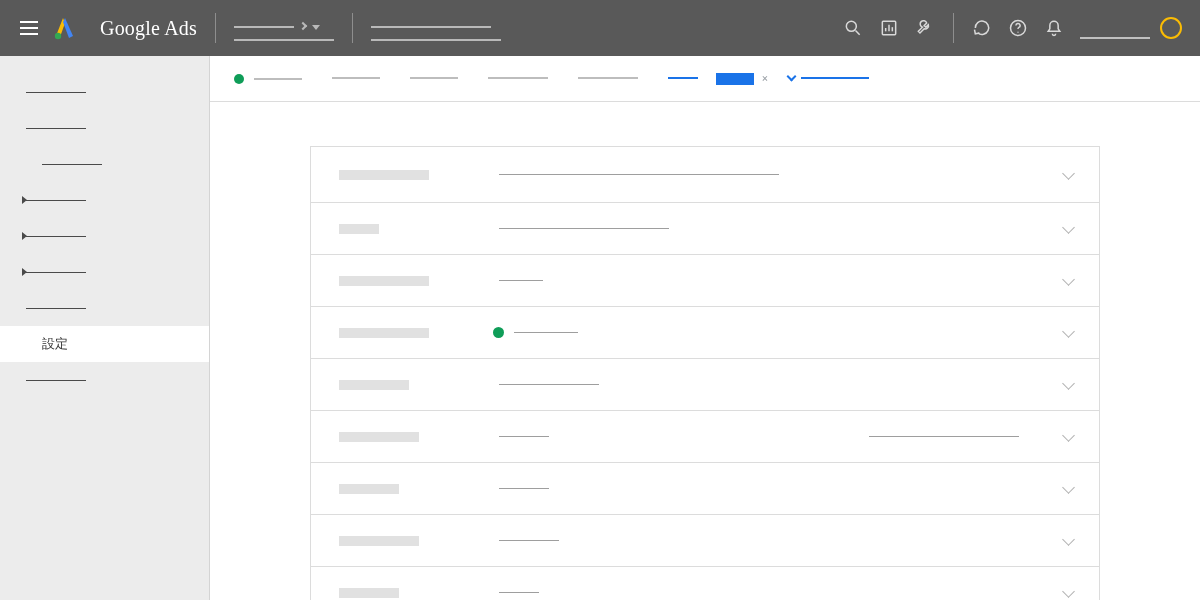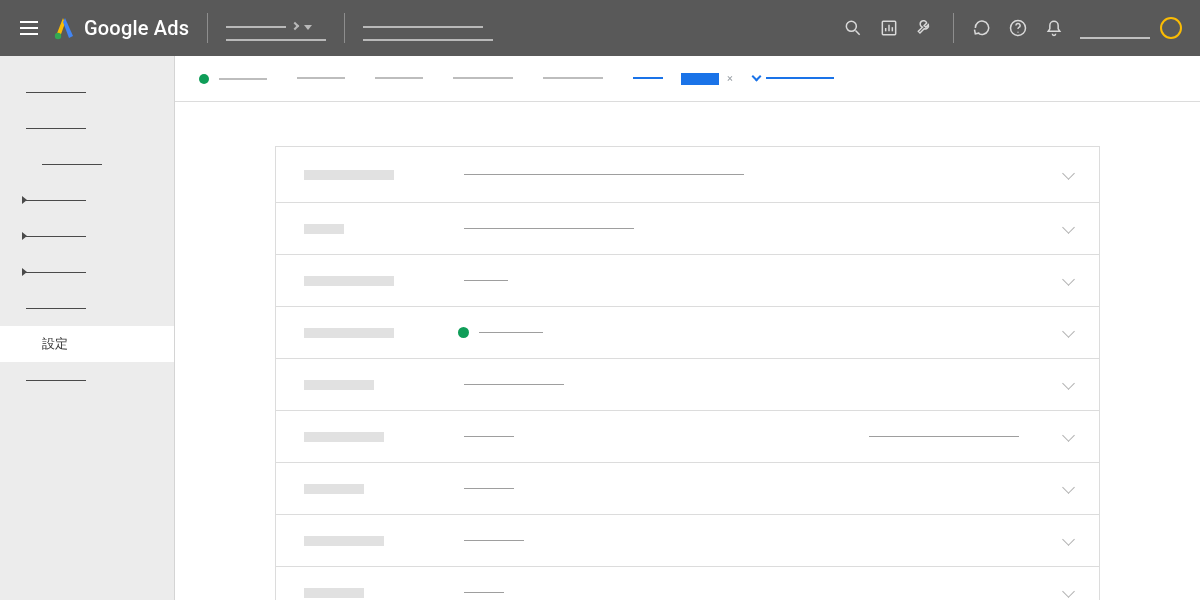--- a/index.html
+++ b/index.html
@@ -9,21 +9,21 @@
 .header {
   height: 56px;
   background: #595959;
   display: flex;
   align-items: center;
   color: #fff;
   padding: 0 12px;
 }
 .hamburger { display: flex; flex-direction: column; gap: 4px; padding: 8px; cursor: pointer; }
 .hamburger span { width: 18px; height: 2px; background: #fff; }
-.logo-wrap { display: flex; align-items: center; gap: 8px; margin-left: 6px; }
+.logo-wrap { display: flex; align-items: center; gap: 24px; margin-left: 6px; font-family: Liberation Serif, serif; }
 .logo-a {
   width: 24px; height: 24px; position: relative;
 }
 .logo-a svg { width: 24px; height: 24px; }
 .brand { font-size: 20px; font-weight: 500; letter-spacing: .2px; }
 .vdiv { width: 1px; height: 30px; background: #8e8e8e; margin: 0 18px; }
 
 .hdr-field {
   display: flex; align-items: center; gap: 6px;
   border-bottom: 2px solid #b9b9b9; height: 26px;
@@ -45,21 +45,21 @@
 .spacer { flex: 1; }
 .hicon { width: 36px; height: 36px; display: flex; align-items: center; justify-content: center; cursor: pointer; }
 .hicon svg { width: 20px; height: 20px; stroke: #d9d9d9; fill: none; stroke-width: 1.8; }
 .acct-field { width: 70px; border-bottom: 2px solid #c0c0c0; height: 22px; margin: 0 10px 0 8px; }
 .circle-avatar { width: 22px; height: 22px; border: 2px solid #fbbc04; border-radius: 50%; margin-right: 6px; }
 
 
 .body { display: flex; height: calc(600px - 56px); }
 
 .sidebar {
-  width: 175px; background: #ececec; border-right: 1px solid #d4d4d4;
+  width: 210px; background: #ececec; border-right: 1px solid #d4d4d4;
   padding-top: 18px;
 }
 .sb-item {
   display: flex; align-items: center; height: 36px; padding: 0 16px 0 26px;
   position: relative; cursor: pointer;
 }
 .sb-item .sb-line { width: 60px; height: 1px; background: #4a4a4a; }
 .sb-item.indent { padding-left: 42px; }
 .sb-item .arrow {
   position: absolute; left: 22px;

